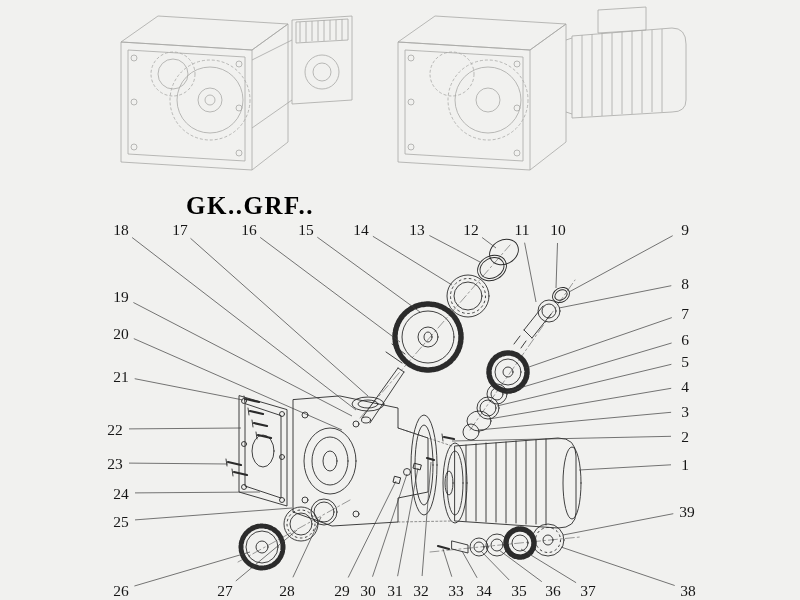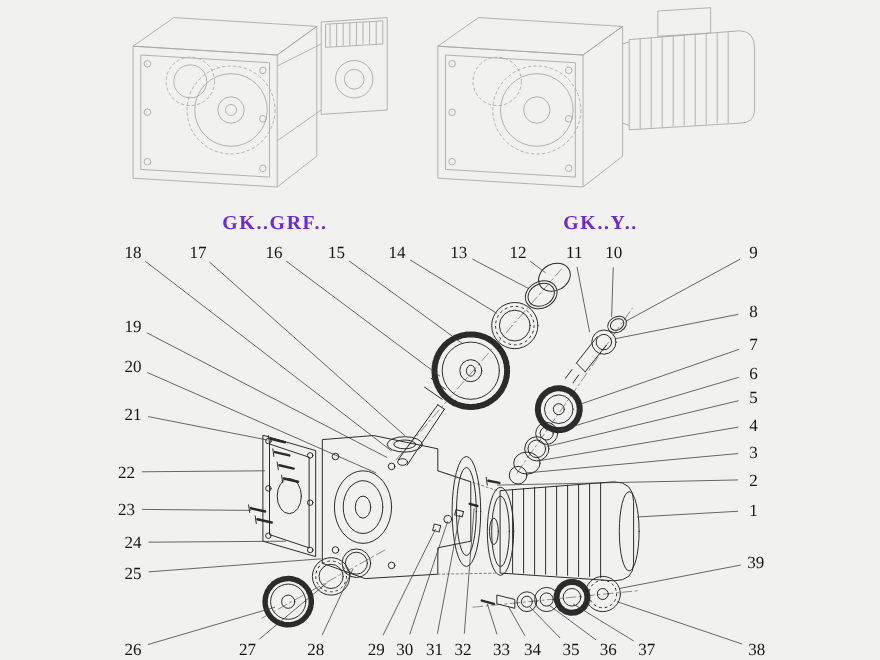--- a/index.html
+++ b/index.html
@@ -9,23 +9,23 @@
     font-family:"Liberation Serif", serif;
     position:relative;
     overflow:hidden;
   }
   .stage { position:absolute; left:0; top:0; width:800px; height:600px; }
   svg.draw { position:absolute; left:0; top:0; }
   .model-label {
     position:absolute;
     transform:translateX(-50%);
     font-weight:bold;
-    font-size:18px;
+    font-size:25px;
     letter-spacing:1.5px;
-    color:#6d28d9;
+    color:#000000;
     white-space:nowrap;
   }
   
   .faint * { stroke:#a8a8a6; fill:none; stroke-width:0.8; }
   
   .dark * { stroke:#2b2b2b; fill:none; stroke-width:0.9; stroke-linecap:round; }
   .teeth  { stroke-width:5; stroke-dasharray:2.6 2; }
   .teeth2 { stroke-width:5.5; stroke-dasharray:2.4 2; }
   .balls  { stroke-dasharray:1.8 3.4; }
   .sw2    { stroke-width:2.2; }
@@ -39,21 +39,20 @@
     text-anchor:middle;
   }
   #callouts line { stroke:#3c3c3c; stroke-width:0.7; }
 </style>
 </head>
 <body>
 
 <div class="stage">
 
   <div class="model-label" style="left:250px; top:192px;">GK..GRF..</div>
-  <div class="model-label" style="left:546px; top:192px;">GK..Y..</div>
 
   <svg class="draw" width="800" height="600" viewBox="0 0 800 600">
 
     <g class="faint">
       <path d="M121,42 L121,162 L252,170 L252,50 Z"></path>
       <path d="M128,50 L128,154 L245,161 L245,57 Z"></path>
       <path d="M121,42 L158,16 L288,24 L252,50 Z"></path>
       <path d="M252,50 L288,24 L288,142 L252,170"></path>
       <circle cx="134" cy="58" r="3"></circle>
         <circle cx="134" cy="147" r="3"></circle>

